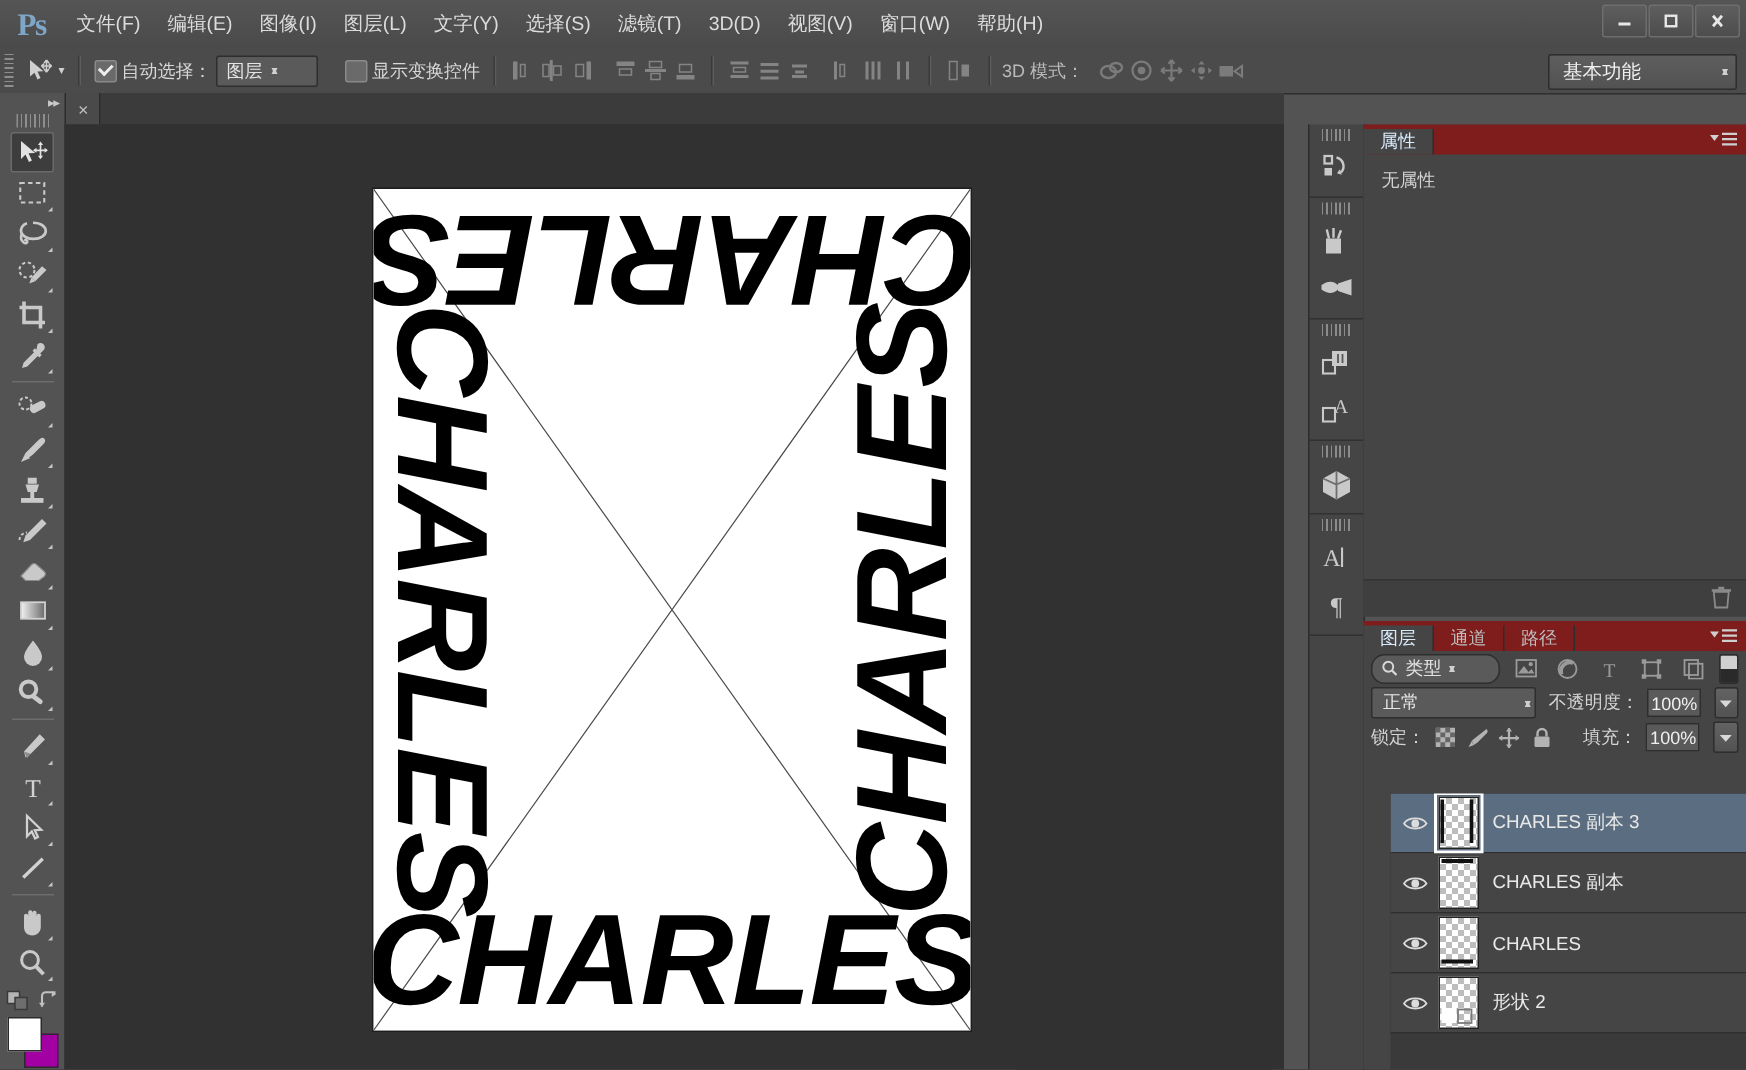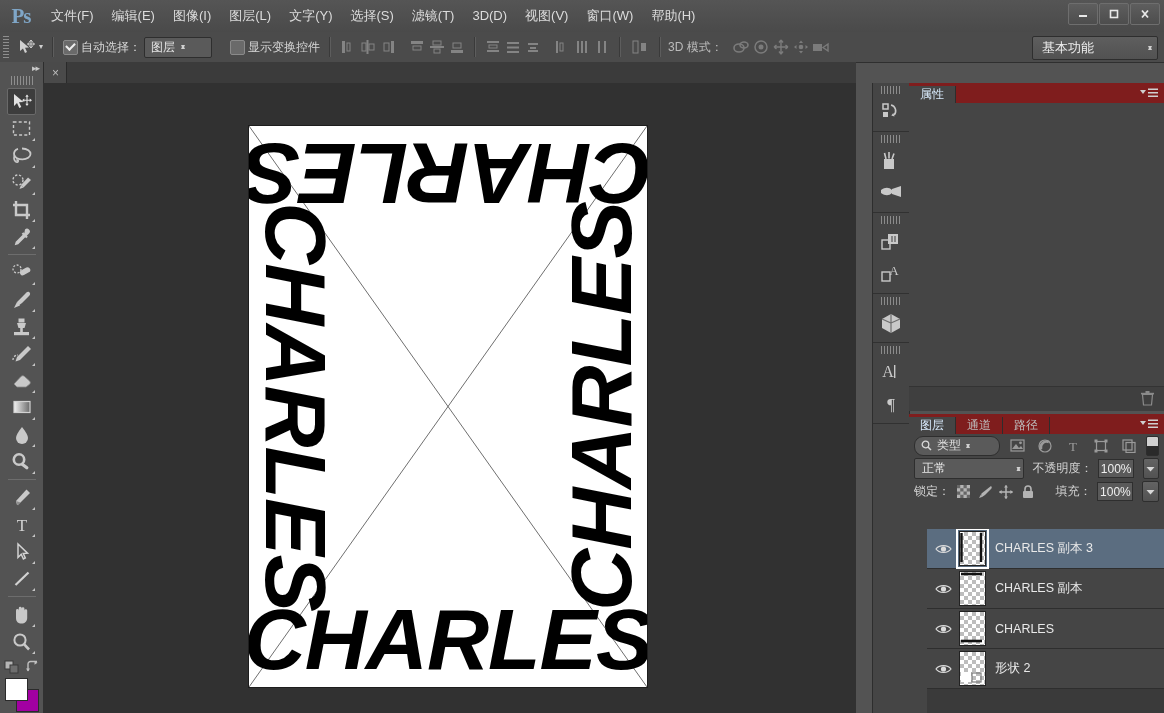--- a/index.html
+++ b/index.html
@@ -711,20 +711,21 @@
       <div class="ptab active">属性</div>
       <div class="pmenu">
         <svg width="20" height="12" viewBox="0 0 20 12">
           <path d="M1 3 l3 4 l3 -4 Z" fill="#cfcfcf"></path>
           <rect x="9" y="1.5" width="10" height="1.5" fill="#cfcfcf"></rect>
           <rect x="9" y="5" width="10" height="1.5" fill="#cfcfcf"></rect>
           <rect x="9" y="8.5" width="10" height="1.5" fill="#cfcfcf"></rect>
         </svg>
       </div>
     </div>
+    <div class="props-body">无属性</div>
     <div class="props-foot">
       <span class="trash">
         <svg width="13" height="15" viewBox="0 0 13 15">
           <path d="M1.5 3.5 h10 l-1 10.5 h-8 Z" fill="none" stroke="#bdbdbd" stroke-width="1.2"></path>
           <rect x="0" y="1.8" width="13" height="1.6" fill="#bdbdbd"></rect>
           <rect x="4.5" y="0" width="4" height="2" fill="#bdbdbd"></rect>
         </svg>
       </span>
     </div>
   </div>

